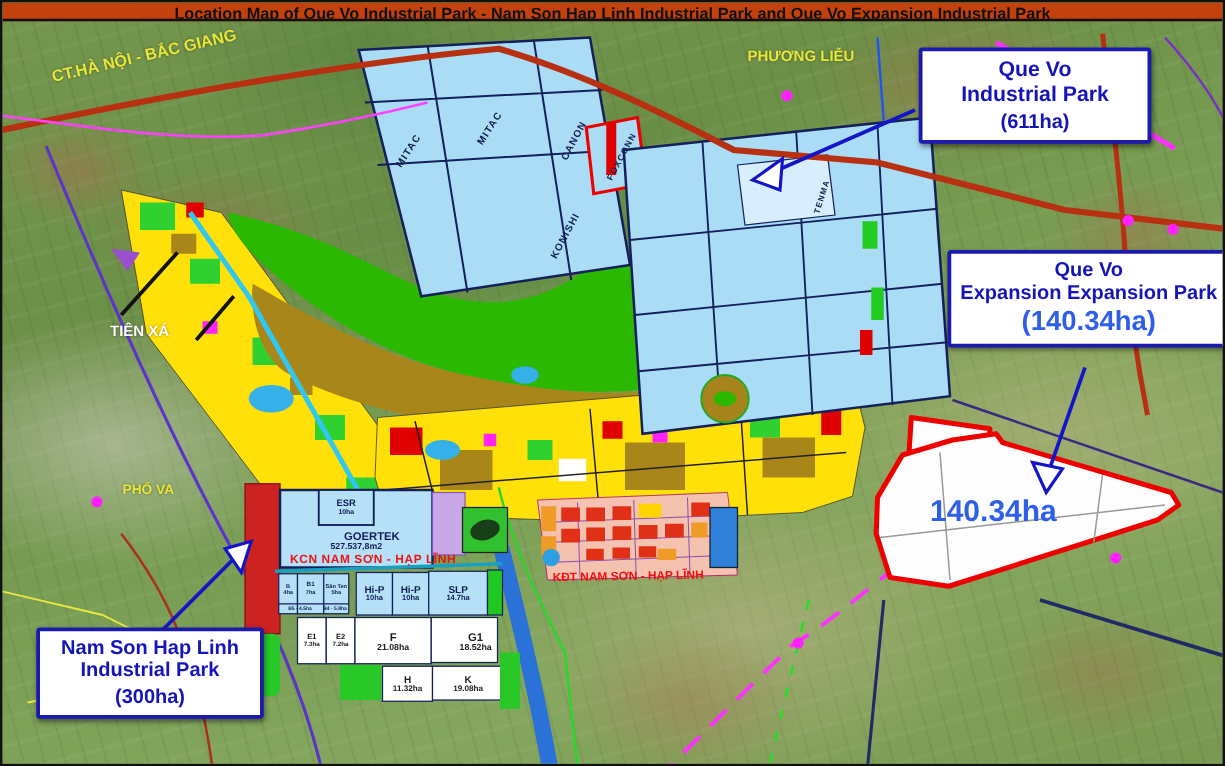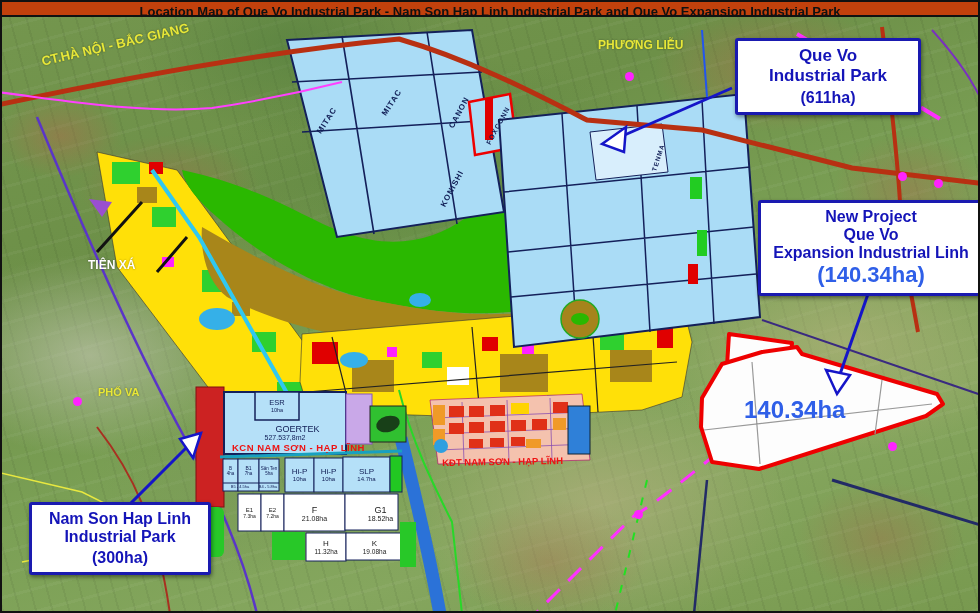--- a/index.html
+++ b/index.html
@@ -26,21 +26,21 @@
       radial-gradient(200px 120px at 24% 80%, rgba(120,150,88,.5), transparent 72%),
       repeating-linear-gradient(75deg, rgba(0,0,0,.05) 0 2px, transparent 2px 16px),
       repeating-linear-gradient(-15deg, rgba(255,255,255,.04) 0 3px, transparent 3px 22px),
       linear-gradient(160deg,#74964e 0%,#6d9048 30%,#7ba055 55%,#85a65e 75%,#78994f 100%);}
   svg.overlay{position:absolute;inset:0;z-index:2;}
   .lbl{position:absolute;font-weight:bold;white-space:nowrap;z-index:4;transform-origin:left top;
        text-shadow:0 0 2px rgba(0,0,0,.45);}
   .tenant{position:absolute;font-weight:bold;color:#0f1c54;z-index:4;white-space:nowrap;
           transform-origin:center center;letter-spacing:1px;text-shadow:none;}
   .pl{position:absolute;display:flex;flex-direction:column;align-items:center;justify-content:center;
-      text-align:right;color:#0f1c54;font-weight:normal;line-height:1.15;z-index:4;}
+      text-align:right;color:#0f1c54;font-weight:bold;line-height:1.15;z-index:4;}
   .pl.dark{color:#1a1a1a;}
   .callout{position:absolute;background:#fff;border:3px solid #1a1ab0;border-radius:3px;
            text-align:center;color:#1414b8;font-weight:bold;padding:5px 4px;z-index:20;
            box-shadow:1px 2px 4px rgba(0,0,0,.45);}
   .callout .l1{font-size:17px;} .callout .l2{font-size:17px;}
   .callout .l3{font-size:14px;} .callout .l4{font-size:16px;margin-top:3px;}
   .callout.np .l1,.callout.np .l2,.callout.np .l3{font-size:16px;}
   .callout .big{font-size:22px;color:#2f5fe8;}
   .dot{position:absolute;width:9px;height:9px;border-radius:50%;background:#ff22ff;z-index:6;}
 </style>
@@ -289,23 +289,22 @@
     <div class="dot" style="left:932px;top:177px;"></div>
     <div class="dot" style="left:886px;top:440px;"></div>
     <div class="dot" style="left:632px;top:508px;"></div>
 
     <div class="callout" style="left:733px;top:36px;width:172px;">
       <div class="l1">Que Vo</div>
       <div class="l2">Industrial Park</div>
       <div class="l4">(611ha)</div>
     </div>
     <div class="callout np" style="left:756px;top:198px;width:212px;">
-      <div class="l1">New Project</div>
       <div class="l2">Que Vo</div>
-      <div class="l3">Expansion Industrial Linh</div>
+      <div class="l3">Expansion Expansion Park</div>
       <div class="big">(140.34ha)</div>
     </div>
     <div class="callout" style="left:27px;top:500px;width:168px;">
       <div class="l3" style="font-size:16px;">Nam Son Hap Linh</div>
       <div class="l3" style="font-size:16px;">Industrial Park</div>
       <div class="l4">(300ha)</div>
     </div>
   </div>
 
   <div class="titlebar">

